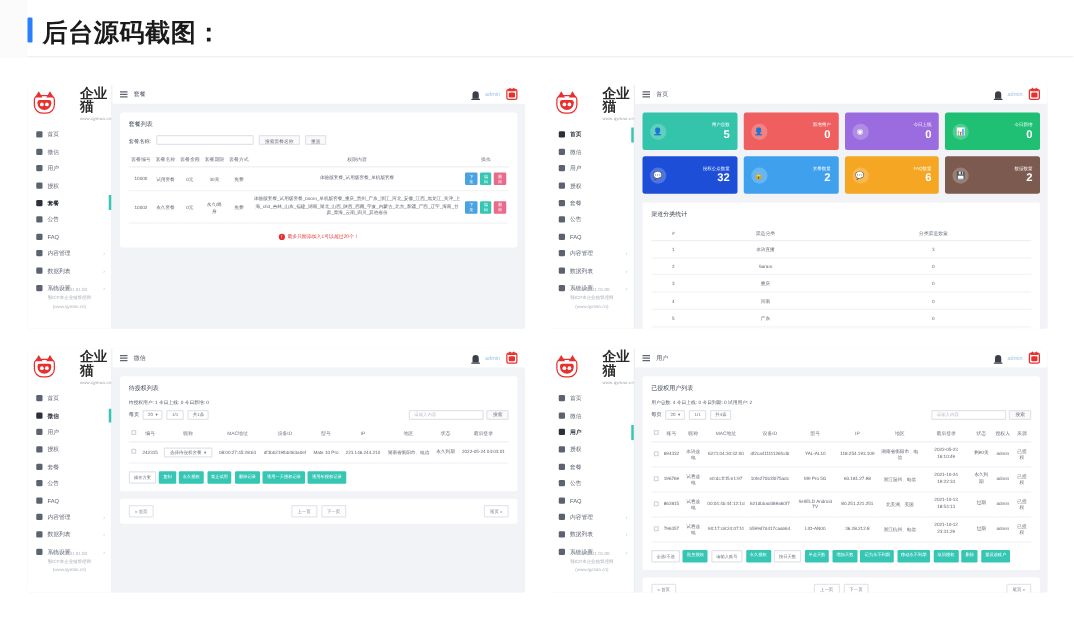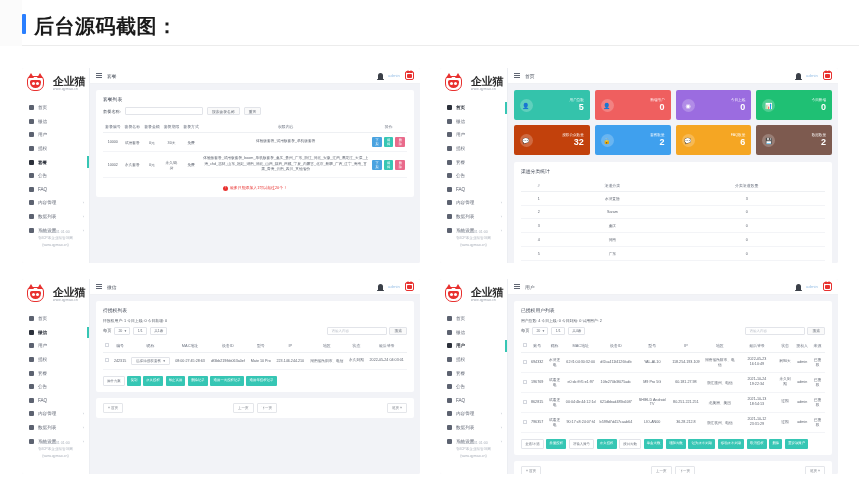--- a/index.html
+++ b/index.html
@@ -43,21 +43,21 @@
   .shot.s2 { left: 440px; top: 22px;  width: 398px; height: 195px; }
   .shot.s3 { left: 22px;  top: 233px; width: 398px; height: 195px; }
   .shot.s4 { left: 440px; top: 233px; width: 398px; height: 195px; }
 
   
   .sidebar {
     position: absolute; left: 0; top: 0; width: 68px; height: 100%;
     background: #ffffff; border-right: 1px solid #eceef2;
   }
   .logo-wrap {
-    height: 26px; display: flex; align-items: center; gap: 9px;
+    height: 26px; display: flex; align-items: center; gap: 20px;
     padding: 5px 0 0 5px;
   }
   .cat-logo {
     width: 17px; height: 15px; flex: 0 0 auto;
     border: 1.6px solid #e8312f; border-radius: 4px 4px 7px 7px;
     position: relative; background: #fff;
   }
   .cat-logo:before, .cat-logo:after {
     content: ""; position: absolute; top: -4px; width: 0; height: 0;
     border-left: 3px solid transparent; border-right: 3px solid transparent;
@@ -524,21 +524,21 @@
                 <div class="s-val">0</div>
               </div>
           </div>
           <div class="stat" style="background:#1fc074">
             <div class="s-ic">📊</div>
             <div class="s-txt">
                 <div class="s-lb">今日新增</div>
                 <div class="s-val">0</div>
               </div>
           </div>
-          <div class="stat" style="background:#c2410c">
+          <div class="stat" style="background:#1d4ed8">
             <div class="s-ic">💬</div>
             <div class="s-txt">
                 <div class="s-lb">授权公众数量</div>
                 <div class="s-val">32</div>
               </div>
           </div>
           <div class="stat" style="background:#3fa0ee">
             <div class="s-ic">🔒</div>
             <div class="s-txt">
                 <div class="s-lb">套餐数量</div>

